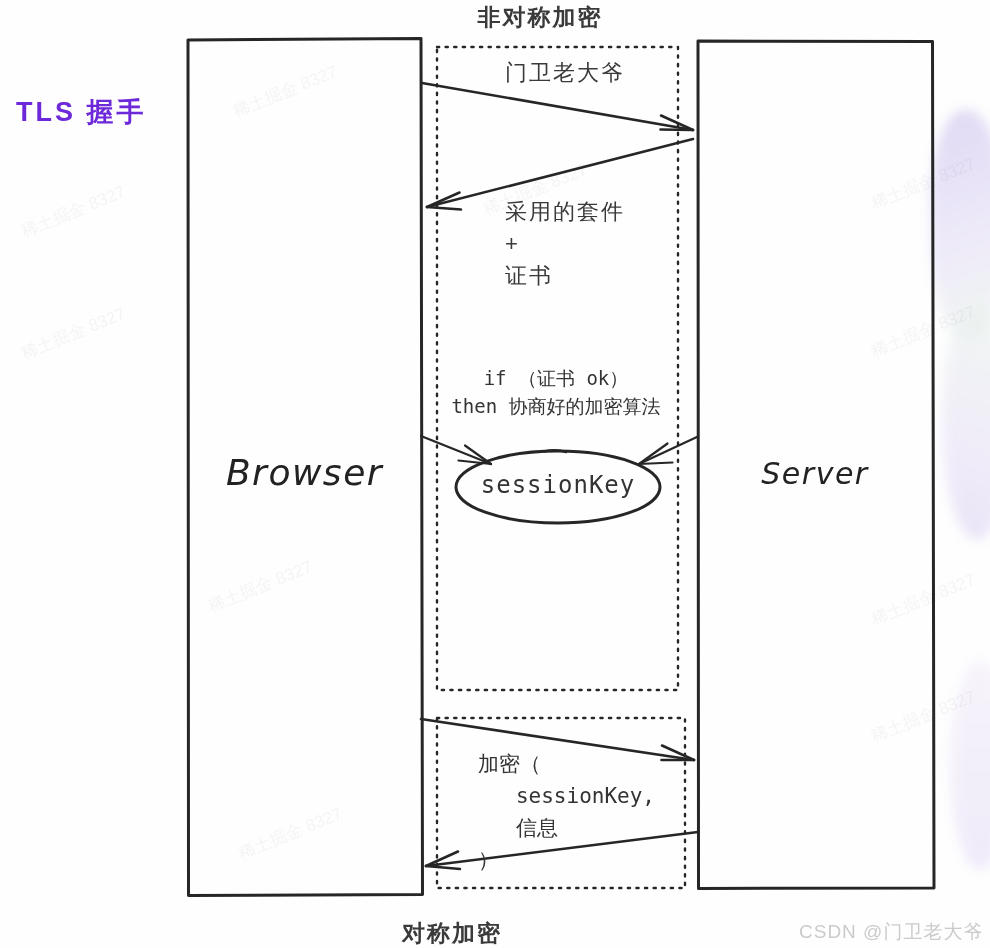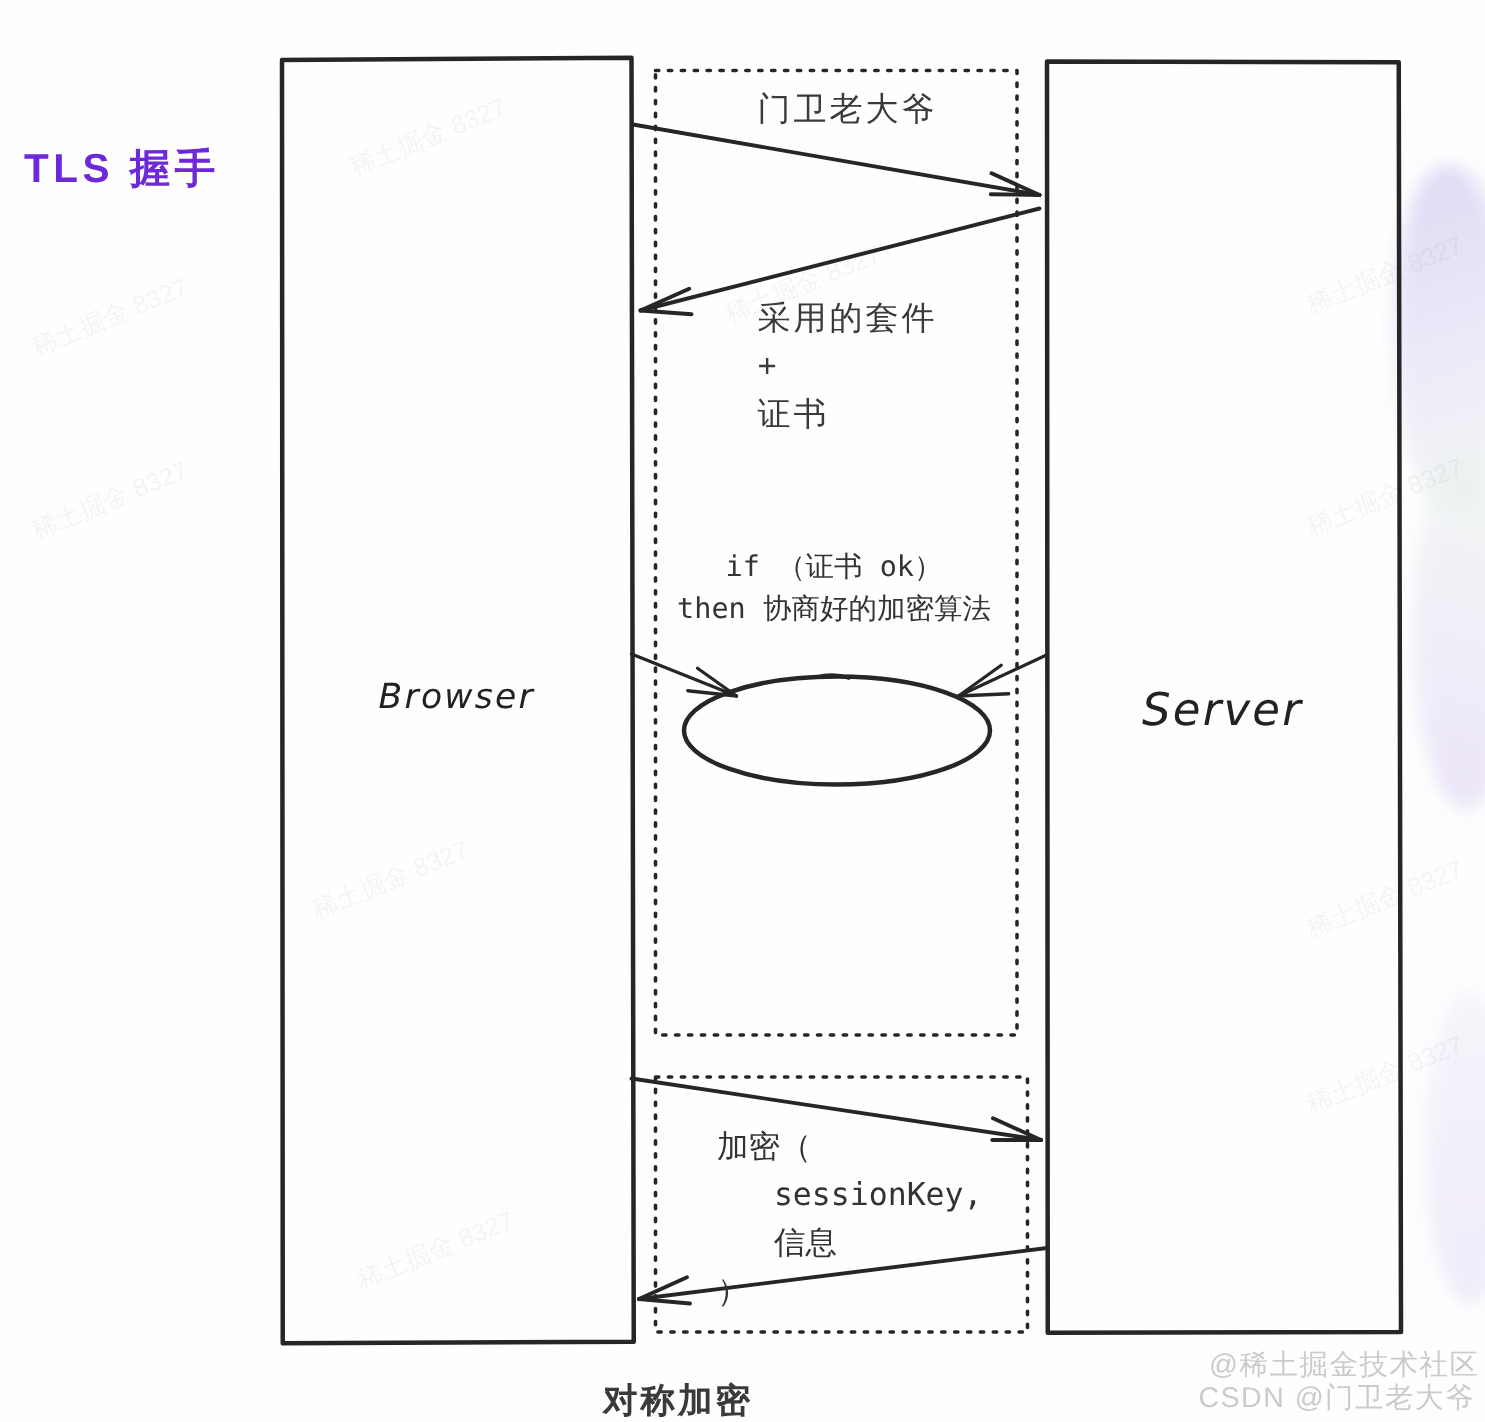--- a/index.html
+++ b/index.html
@@ -18,21 +18,21 @@
   .hand{
     font-family:"DejaVu Sans", sans-serif;
     font-style:italic;font-weight:500;letter-spacing:1.5px;color:#222;
   }
   .title-top{left:440px;top:2px;width:200px;text-align:center;font-size:23px;font-weight:bold;letter-spacing:2px;}
   .tls-label{left:16px;top:94px;font-size:27px;font-weight:bold;letter-spacing:3px;color:#6d28d9;}
   .lbl-cipher{left:455px;top:58px;width:220px;text-align:center;font-size:22px;letter-spacing:2px;}
   .lbl-adopted{left:505px;top:196px;font-size:22px;line-height:32px;letter-spacing:2px;}
   .lbl-ifthen{left:420px;top:364px;width:272px;text-align:center;font-size:19px;line-height:28px;}
   .lbl-sessionkey{left:458px;top:471px;width:200px;text-align:center;font-size:24px;letter-spacing:1px;}
-  .lbl-browser{left:187px;top:452px;width:235px;text-align:center;font-size:23px;}
+  .lbl-browser{left:187px;top:452px;width:235px;text-align:center;font-size:36px;}
   .lbl-server{left:697px;top:456px;width:236px;text-align:center;font-size:30px;}
   .lbl-encrypt{left:478px;top:748px;font-size:21px;line-height:32px;white-space:pre;}
   .title-bottom{left:402px;top:918px;width:210px;font-size:23px;font-weight:bold;letter-spacing:2px;}
   .wm{position:absolute;color:#cbcbcb;font-size:19px;letter-spacing:1px;}
   .wm1{left:806px;top:897px;}
   .wm2{left:799px;top:919px;text-align:center;}
   .faint{
     position:absolute;color:rgba(60,60,60,0.05);font-size:17px;
     transform:rotate(-22deg);white-space:nowrap;pointer-events:none;
   }
@@ -114,33 +114,34 @@
       </g>
 
       <g stroke-width="2.6">
         <path d="M698 832 L426 866"></path>
         <path d="M426 866 L458 851.5"></path>
         <path d="M426 866 L460 869"></path>
       </g>
     </g>
   </svg>
 
+  <div class="txt cn title-top">非对称加密</div>
   <div class="txt cn tls-label">TLS 握手</div>
 
   <div class="txt cn lbl-cipher">门卫老大爷</div>
   <div class="txt cn lbl-adopted">采用的套件
 +
 证书</div>
   <div class="txt mono lbl-ifthen">if （证书 ok）
 then 协商好的加密算法</div>
 
+  <div class="txt mono lbl-sessionkey">sessionKey</div>
   <div class="txt hand lbl-browser">Browser</div>
   <div class="txt hand lbl-server">Server</div>
 
   <div class="txt mono lbl-encrypt">加密（
    sessionKey,
    信息
 ）</div>
   <div class="txt cn title-bottom">对称加密</div>
 
-  <div class="wm wm1">@稀土掘金技术社区</div>
   <div class="wm wm2">CSDN @门卫老大爷</div>
 </div>
 
 </body></html>

